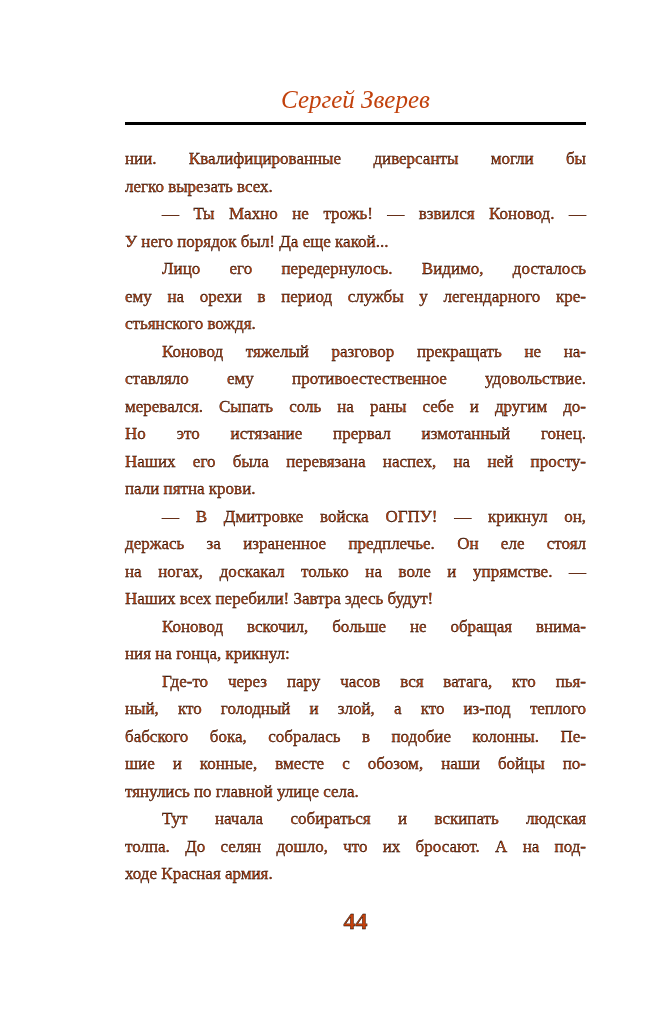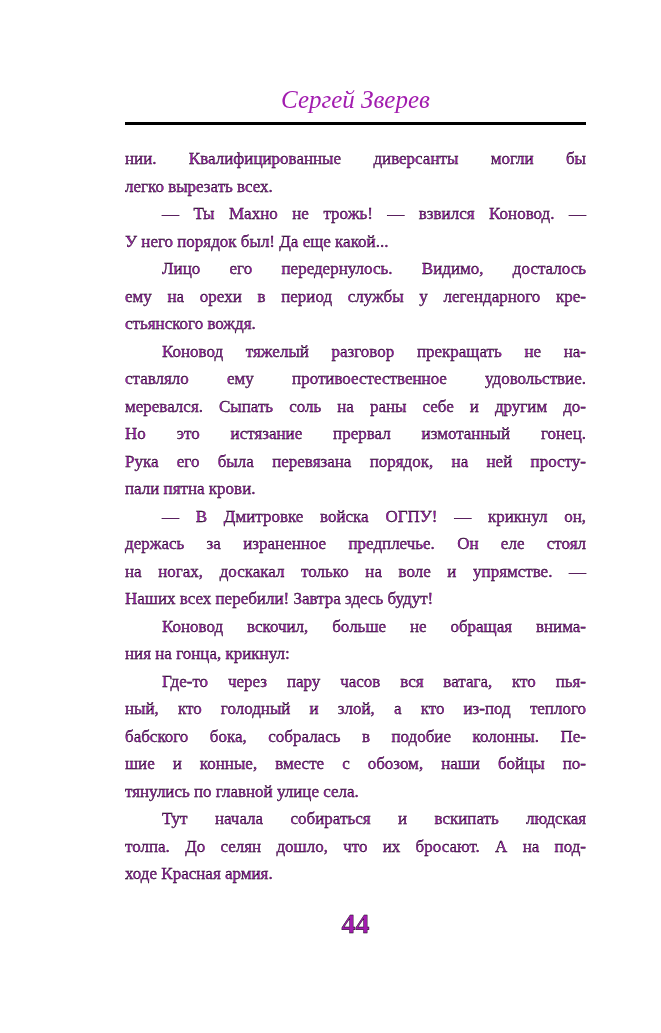--- a/index.html
+++ b/index.html
@@ -1,21 +1,21 @@
 <!DOCTYPE html>
 <html><head>
 <meta charset="utf-8">
 <style>
   html, body { margin: 0; padding: 0; background: #ffffff; }
   .page {
     position: relative;
     width: 634px;
     height: 1033px;
     background: #ffffff;
-    color: #a21caf;
+    color: #c2410c;
     font-family: "Liberation Serif", serif;
     overflow: hidden;
   }
   .running-header {
     position: absolute;
     top: 85px;
     left: 125px;
     width: 461px;
     text-align: center;
     font-style: italic;
@@ -46,21 +46,21 @@
   .j    { text-align: justify; text-align-last: justify; }
   .last { text-align: left; text-align-last: left; }
   .ind  { text-indent: 37px; }
   .folio {
     position: absolute;
     top: 908px;
     left: 125px;
     width: 461px;
     text-align: center;
     font-weight: bold;
-    font-size: 28px;
+    font-size: 24px;
     font-family: Liberation Serif, serif;
     -webkit-text-stroke: 0.4px #000;
   }
 </style>
 </head>
 <body>
 
 <div class="page">
 
   <div class="running-header">Сергей Зверев</div>
@@ -75,21 +75,21 @@
     <div class="ln last">У него порядок был! Да еще какой...</div>
 
     <div class="ln j ind">Лицо его передернулось. Видимо, досталось</div>
     <div class="ln j">ему на орехи в период службы у легендарного кре-</div>
     <div class="ln last">стьянского вождя.</div>
 
     <div class="ln j ind">Коновод тяжелый разговор прекращать не на-</div>
     <div class="ln j">ставляло ему противоестественное удовольствие.</div>
     <div class="ln j">меревался. Сыпать соль на раны себе и другим до-</div>
     <div class="ln j">Но это истязание прервал измотанный гонец.</div>
-    <div class="ln j">Рука его была перевязана порядок, на ней просту-</div>
+    <div class="ln j">Наших его была перевязана наспех, на ней просту-</div>
     <div class="ln last">пали пятна крови.</div>
 
     <div class="ln j ind">— В Дмитровке войска ОГПУ! — крикнул он,</div>
     <div class="ln j">держась за израненное предплечье. Он еле стоял</div>
     <div class="ln j">на ногах, доскакал только на воле и упрямстве. —</div>
     <div class="ln last">Наших всех перебили! Завтра здесь будут!</div>
 
     <div class="ln j ind">Коновод вскочил, больше не обращая внима-</div>
     <div class="ln last">ния на гонца, крикнул:</div>
 

